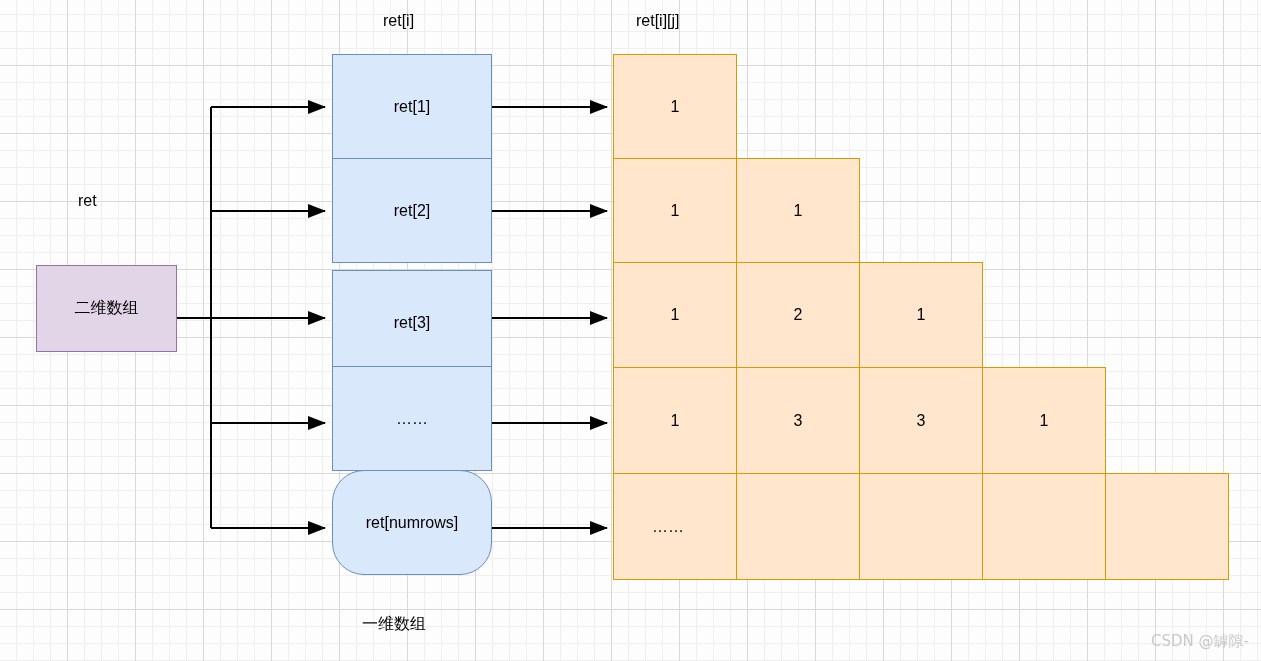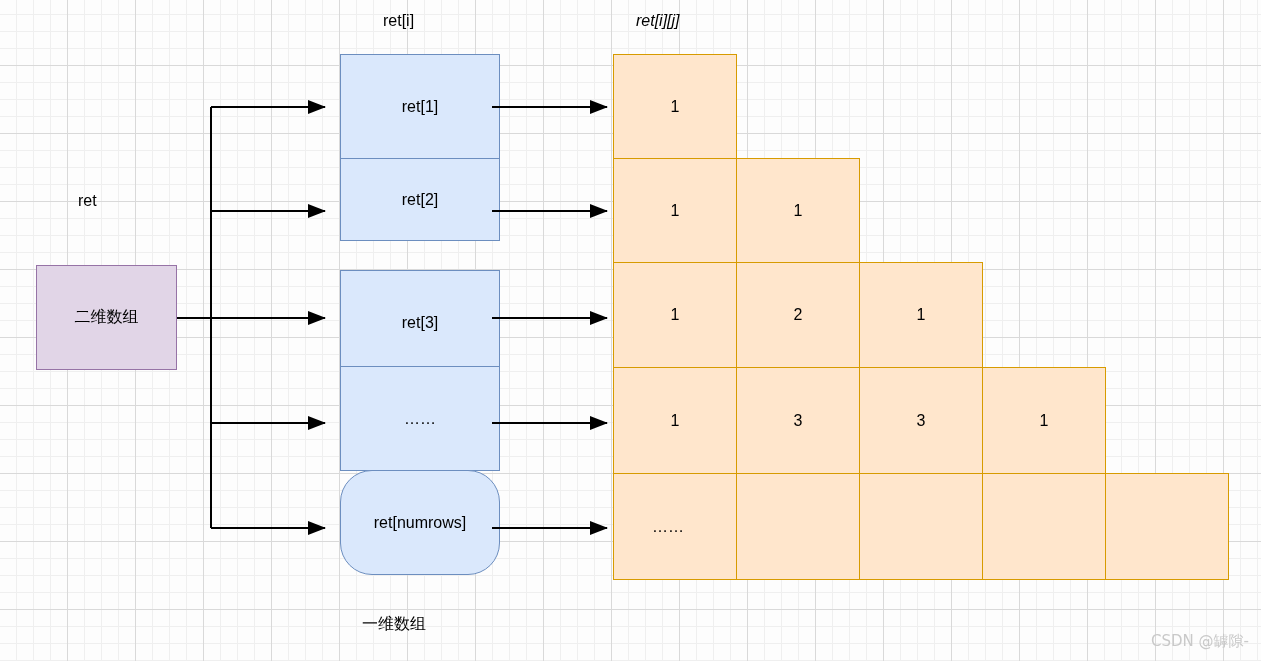--- a/index.html
+++ b/index.html
@@ -39,21 +39,21 @@
     font-family: "DejaVu Sans", "Liberation Sans", sans-serif;
     margin-top: 11px;
   }
 
   
   .purple-box {
     position: absolute;
     left: 36px;
     top: 265px;
     width: 141px;
-    height: 105px;
+    height: 87px;
     background-color: #e1d5e7;
     border: 1.5px solid #9673a6;
     box-sizing: border-box;
     display: flex;
     align-items: center;
     justify-content: center;
     font-size: 16px;
     color: #000;
     font-family: "DejaVu Sans", "Liberation Sans", sans-serif;
   }
@@ -71,21 +71,20 @@
     left: 0;
     width: 160px;
     background-color: #dae8fc;
     border: 1.5px solid #6c8ebf;
     box-sizing: border-box;
     display: flex;
     align-items: center;
     justify-content: center;
     font-size: 16px;
     color: #000;
-    margin-left: 8px;
   }
 
   
   .orange-cell {
     position: absolute;
     background-color: #ffe6cc;
     border: 1.5px solid #d79b00;
     box-sizing: border-box;
     display: flex;
     align-items: center;
@@ -115,33 +114,33 @@
     margin-top: 32px;
   }
 </style>
 </head>
 <body>
 
 <div id="canvas">
 
   <div class="lbl" style="left:383px; top:13px;">ret[i]</div>
 
-  <div class="lbl" style="left:636px; top:13px;font-style:italic;">ret[i][j]</div>
+  <div class="lbl" style="left:636px; top:13px;">ret[i][j]</div>
 
   <div class="lbl" style="left:78px; top:193px;text-align:center;">ret</div>
 
   <div class="purple-box">
     <span>二维数组</span>
   </div>
 
   <div class="blue-col">
     <div class="blue-cell" style="top:0px;   height:105px;">
       <span>ret[1]</span>
     </div>
-    <div class="blue-cell" style="top:104px; height:83px;">
+    <div class="blue-cell" style="top:104px; height:105px;">
       <span>ret[2]</span>
     </div>
     <div class="blue-cell" style="top:216px; height:105px;">
       <span>ret[3]</span>
     </div>
     <div class="blue-cell" style="top:312px; height:105px;">
       <span>……</span>
     </div>
     <div class="blue-cell" style="top:416px; height:105px;border-radius:32px;">
       <span>ret[numrows]</span>

